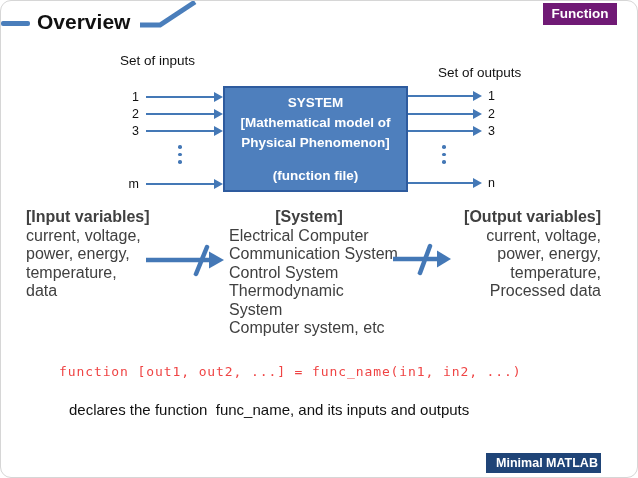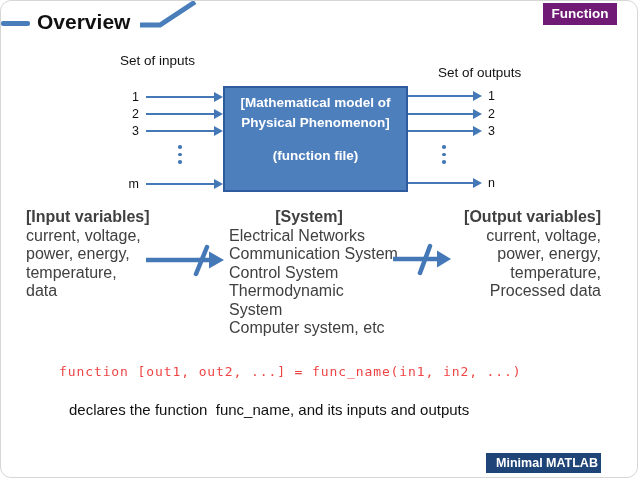--- a/index.html
+++ b/index.html
@@ -98,20 +98,21 @@
   <div class="title">Overview</div>
   <svg class="title-flick" width="62" height="28" viewBox="0 0 62 28">
     <path d="M2 24 H22 L57 1" fill="none" stroke="#4a7ebb" stroke-width="5"></path>
   </svg>
   <div class="corner-tag">Function</div>
 
   <div class="io-label inputs-label">Set of inputs</div>
   <div class="io-label outputs-label">Set of outputs</div>
 
   <div class="system-box">
+    <div>SYSTEM</div>
     <div>[Mathematical model of</div>
     <div>Physical Phenomenon]</div>
     <div class="fn-file">(function file)</div>
   </div>
 
   <div class="port-row in-row" style="top:88px">
     <span class="port-num">1</span>
     <span class="harrow in"></span>
   </div>
   <div class="port-row in-row" style="top:105px">
@@ -157,21 +158,21 @@
   <div class="col col-input">
     <div class="hdr">[Input variables]</div>
     <div>current, voltage,</div>
     <div>power, energy,</div>
     <div>temperature,</div>
     <div>data</div>
   </div>
 
   <div class="col col-system">
     <div class="hdr">[System]</div>
-    <div>Electrical Networks</div>
+    <div>Electrical Computer</div>
     <div>Communication System</div>
     <div>Control System</div>
     <div>Thermodynamic System</div>
     <div>Computer system, etc</div>
   </div>
 
   <div class="col col-output">
     <div class="hdr">[Output variables]</div>
     <div>current, voltage,</div>
     <div>power, energy,</div>

